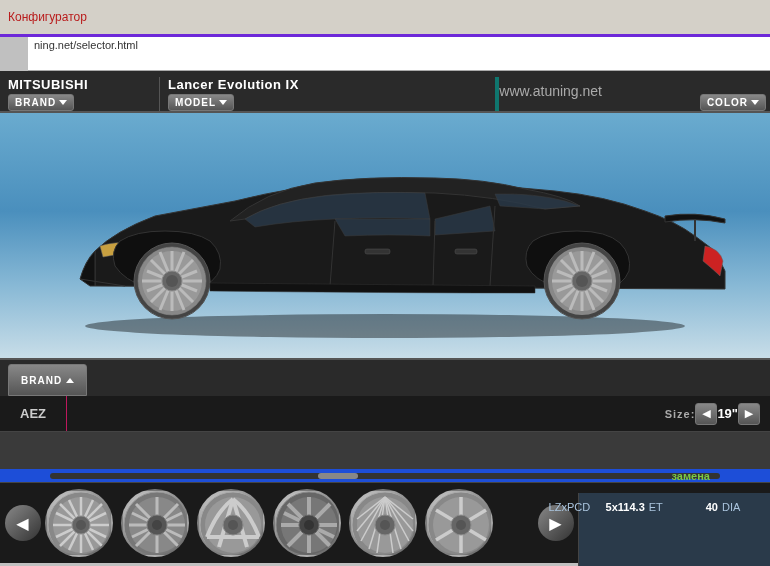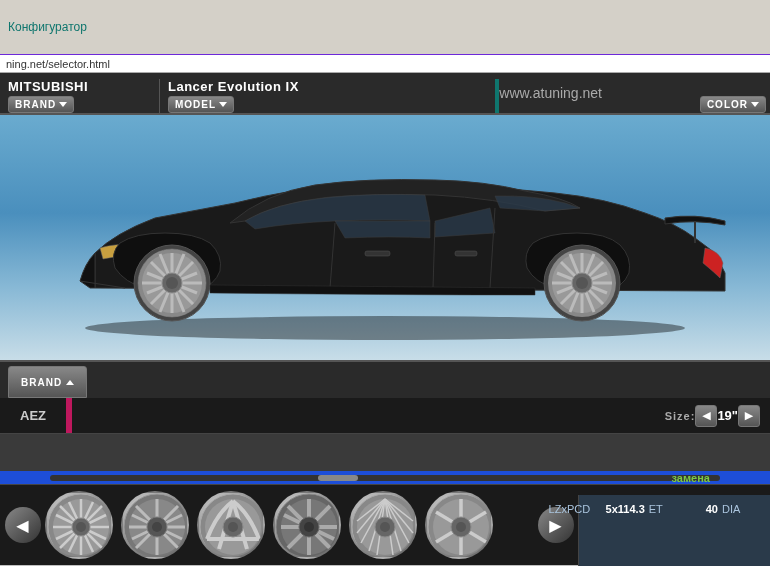--- a/index.html
+++ b/index.html
@@ -1,38 +1,39 @@
 <!DOCTYPE html>
 <html><head>
   <meta charset="utf-8">
   <style>
     * { margin: 0; padding: 0; box-sizing: border-box; }
     body { width: 770px; height: 566px; overflow: hidden; background: #c0c0c0; font-family: Arial, sans-serif; }
 
     
     #title-bar {
       background: #d4d0c8;
-      border-bottom: 1px solid #6d28d9;
-      padding: 20px 8px;
+      border-bottom: 3px solid #6d28d9;
+      padding: 10px 8px;
       font-size: 12px;
-      color: #0f766e;
+      color: #b91c1c;
       display: flex;
       align-items: center;
     }
 
     
     #url-bar {
       background: #fff;
       border-bottom: 1px solid #aaa;
       padding: 2px 6px;
       font-size: 11px;
       color: #333;
-      height: 18px;
-      display: flex;
-      align-items: flex-end;
+      height: 34px;
+      display: flex;
+      align-items: flex-start;
+      margin-left: 28px;
     }
 
     
     #app {
       background: #3a3a3a;
       width: 770px;
     }
 
     
     #top-toolbar {
@@ -163,21 +164,21 @@
     }
 
     .wheel-brand-item {
       color: #ccc;
       font-size: 13px;
       font-weight: bold;
       padding: 0 20px;
       height: 100%;
       display: flex;
       align-items: center;
-      border-right: 6px solid #be185d;
+      border-right: 1px solid #be185d;
       cursor: pointer;
     }
 
     .size-control {
       margin-left: auto;
       display: flex;
       align-items: center;
       padding: 0 10px;
       color: #fff;
       font-size: 12px;

